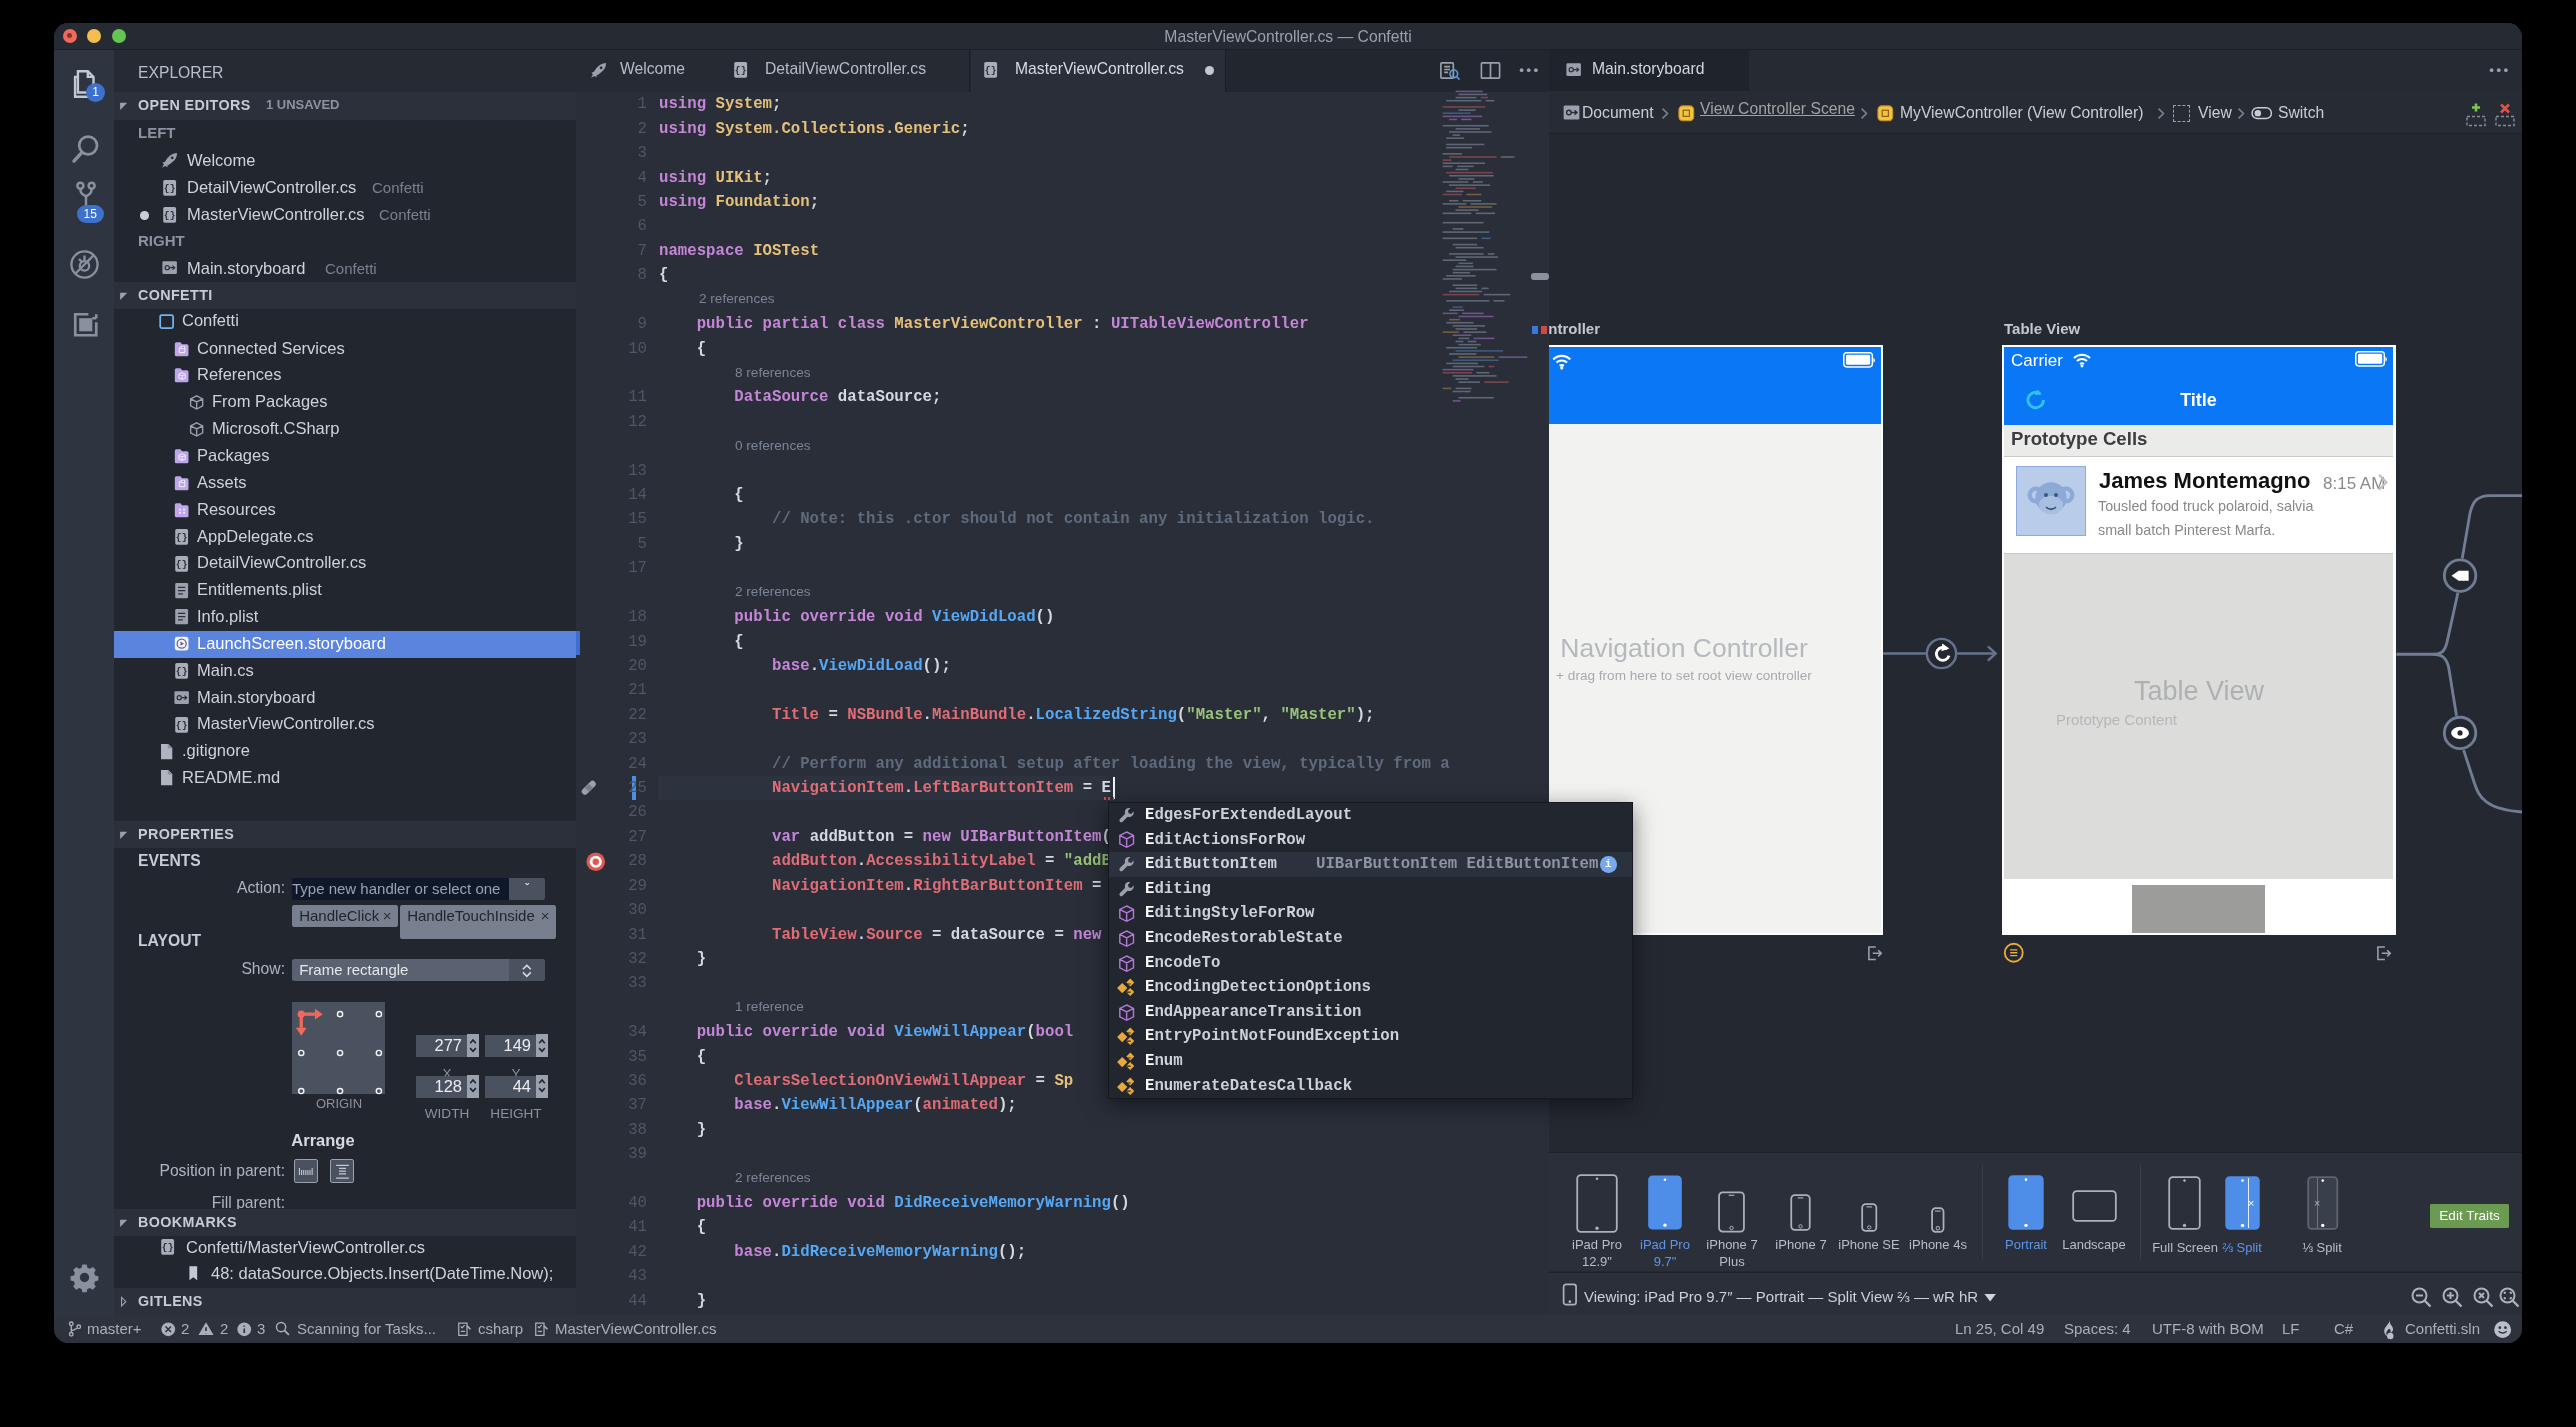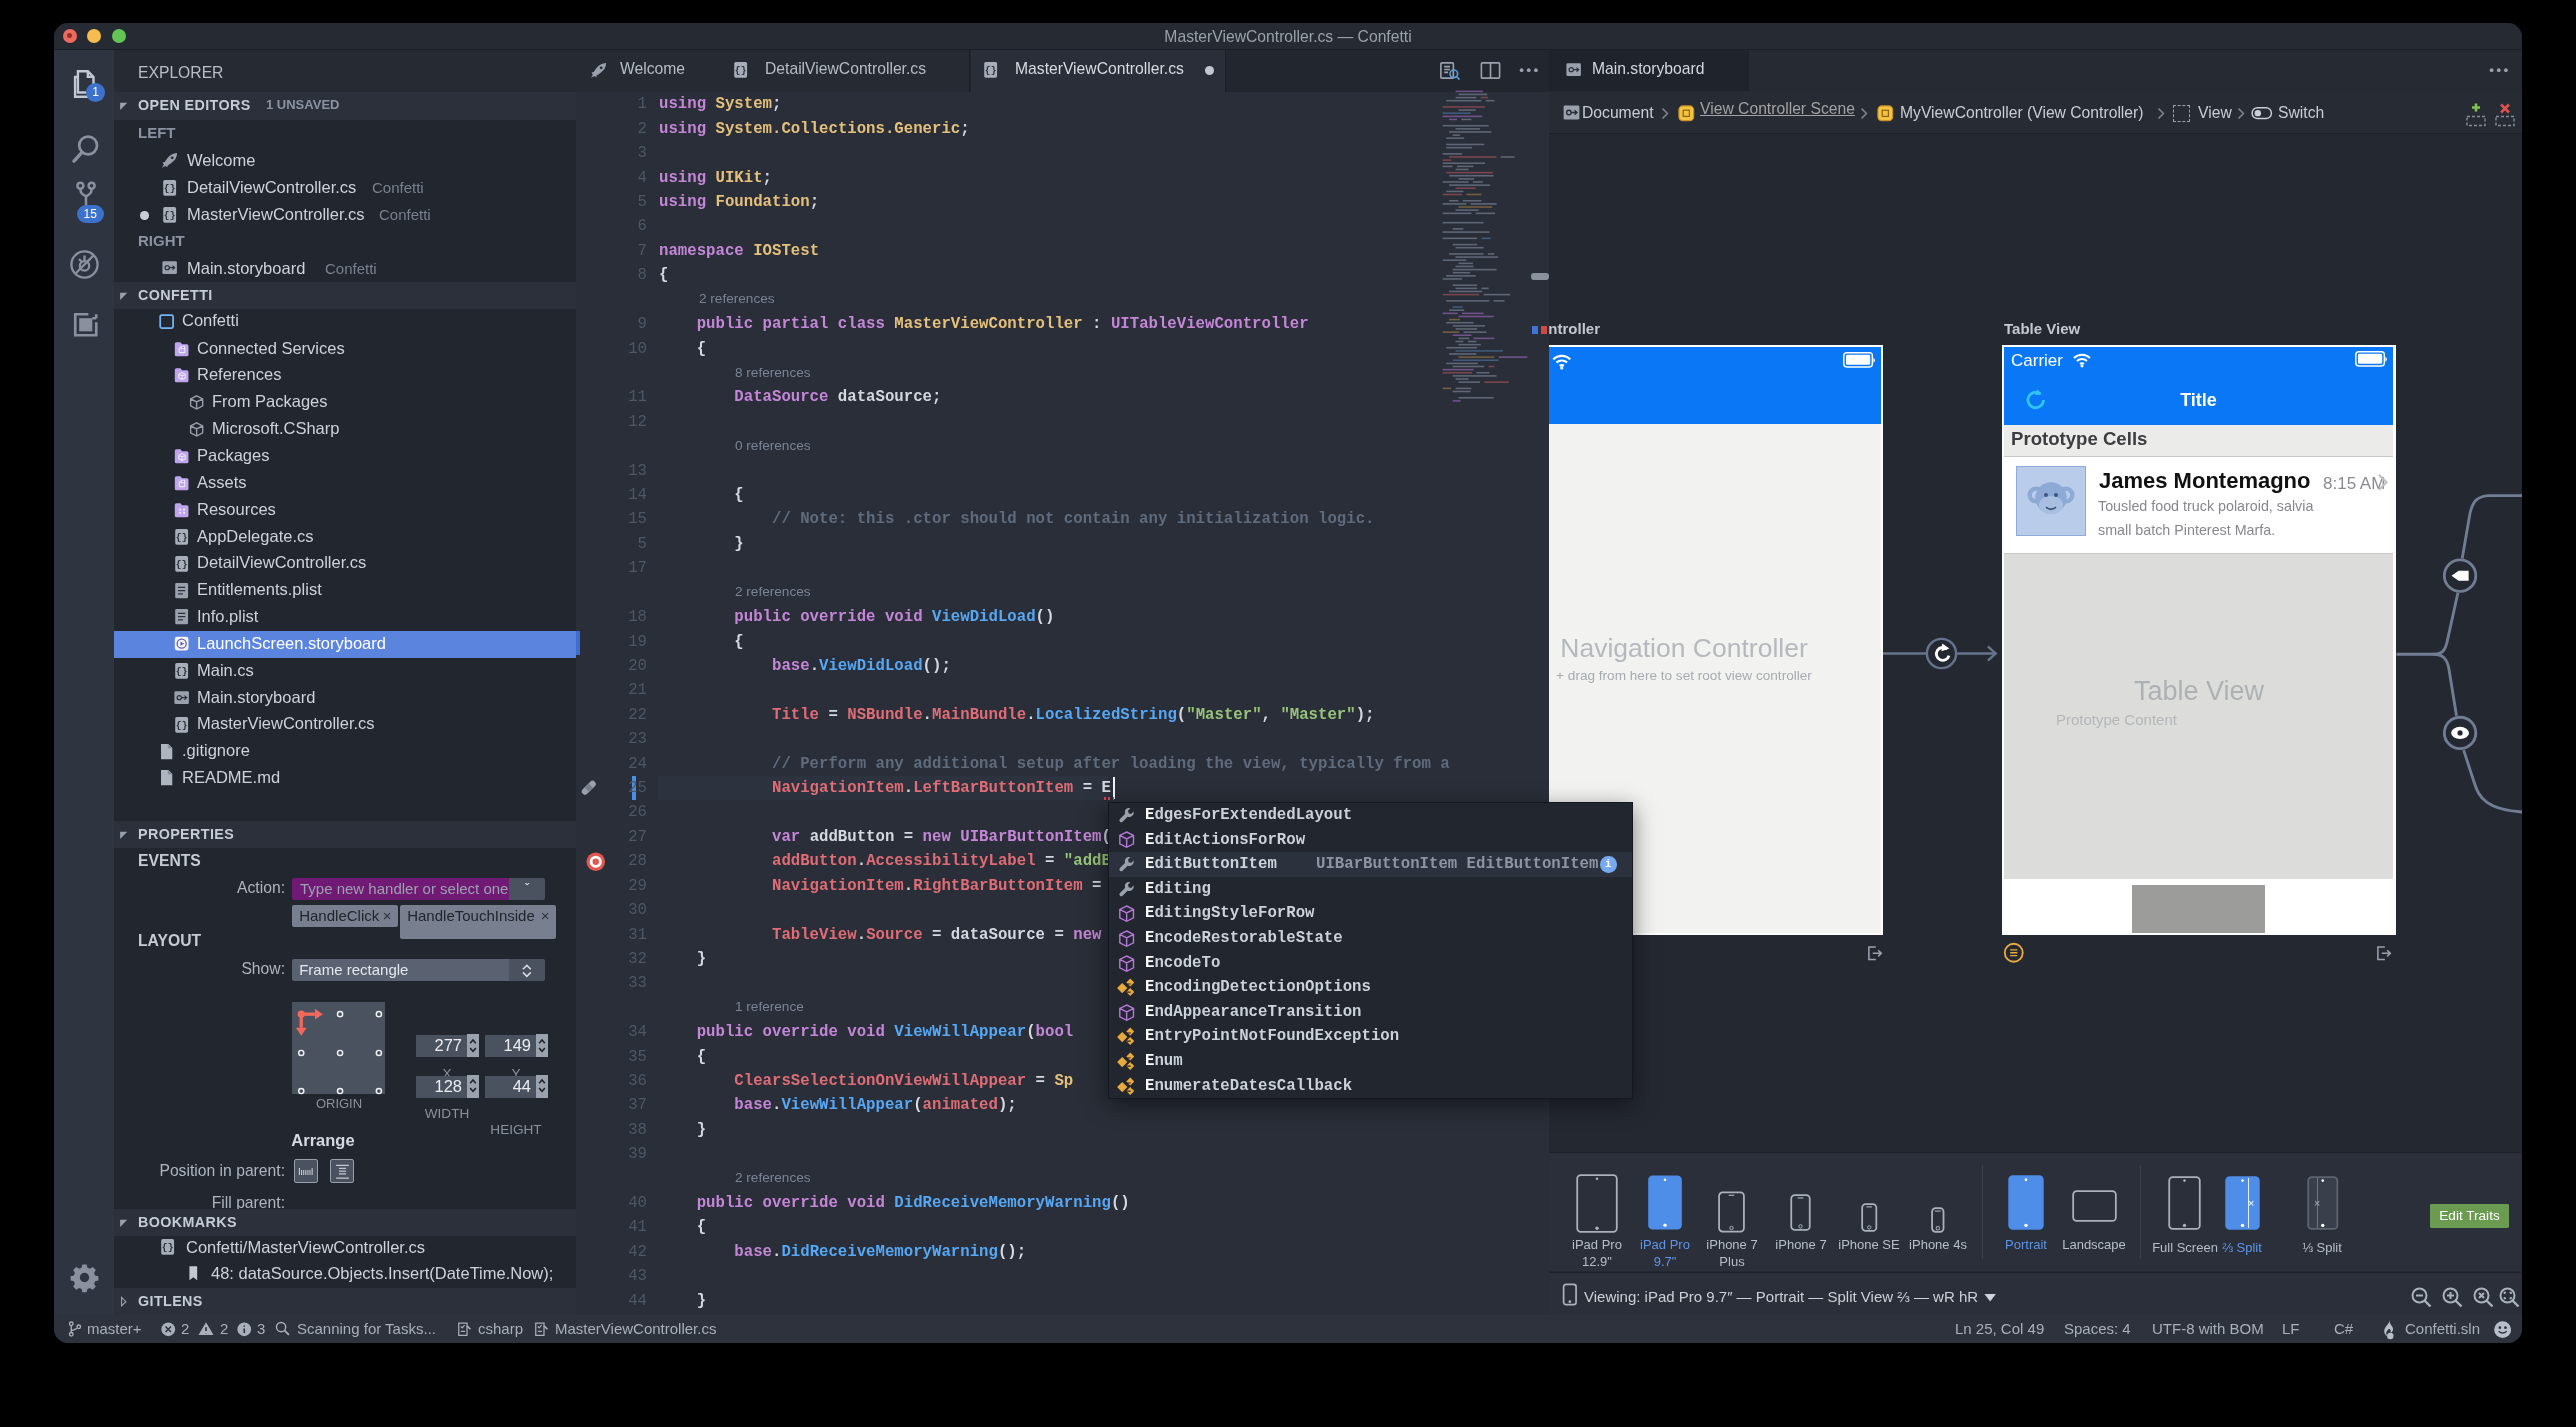--- a/index.html
+++ b/index.html
@@ -186,21 +186,21 @@
       <path d="M14 2.5 v5 h5" fill="#8a919e" stroke="#868d99" stroke-width="1"></path>
     </svg>
     <div style="position:absolute;left:128px;top:745px;font:400 16.5px 'Liberation Sans',sans-serif;color:#ced3db;white-space:pre;">README.md</div>
     <div style="left:60px;top:798px;width:462px;height:27px;background:#2b303a"></div>
     <svg style="left:64px;top:806px" width="11.4" height="11.4" viewBox="0 0 16 16">
       <path d="M3 4 L13 4 L3 14 Z" fill="#9aa1ad"></path>
     </svg>
     <div style="position:absolute;left:84px;top:803px;font:700 14.3px 'Liberation Sans',sans-serif;color:#c6ccd6;white-space:pre;letter-spacing:0.4px">PROPERTIES</div>
     <div style="position:absolute;left:84px;top:829px;font:700 15.7px 'Liberation Sans',sans-serif;color:#c6ccd6;white-space:pre;">EVENTS</div>
     <div style="position:absolute;right:2237px;top:856px;font:400 15.7px 'Liberation Sans',sans-serif;color:#aeb5c1;white-space:pre;">Action:</div>
-    <div style="left:238px;top:855px;width:217px;height:22px;background:#701a75;border-radius:2.1px 0 0 2.1px;color:#9ba2ae;font:400 15px 'Liberation Sans';line-height:22px;padding-left:8px;white-space:nowrap;overflow:hidden">Type new handler or select one</div>
+    <div style="left:238px;top:855px;width:217px;height:22px;background:#0f172a;border-radius:2.1px 0 0 2.1px;color:#9ba2ae;font:400 15px 'Liberation Sans';line-height:22px;padding-left:0;white-space:nowrap;overflow:hidden">Type new handler or select one</div>
     <div style="left:455px;top:855px;width:36px;height:22px;background:#4b525f;border-radius:0 2.1px 2.1px 0;color:#d6dae0;font:700 12px 'Liberation Sans';text-align:center;line-height:22px">ˇ</div>
     <div style="left:238px;top:882px;width:106px;height:22px;background:#788090;border-radius:2.1px;color:#21252c;font:400 15px 'Liberation Sans';line-height:22px;padding-left:7.2px">HandleClick<span style="float:right;margin-right:6.4px;color:#2c313a">×</span></div>
     <div style="left:346px;top:882px;width:156px;height:34px;background:#788090;border-radius:2.1px;color:#21252c;font:400 15px 'Liberation Sans';line-height:22px;padding-left:7.2px">HandleTouchInside<span style="float:right;margin-right:6.4px;color:#2c313a">×</span></div>
     <div style="position:absolute;left:84px;top:909px;font:700 15.7px 'Liberation Sans',sans-serif;color:#c6ccd6;white-space:pre;">LAYOUT</div>
     <div style="position:absolute;right:2237px;top:937px;font:400 15.7px 'Liberation Sans',sans-serif;color:#aeb5c1;white-space:pre;">Show:</div>
     <div style="left:238px;top:936px;width:217px;height:22px;background:#5a6170;border-radius:2.1px 0 0 2.1px;color:#e4e7ec;font:400 15px 'Liberation Sans';line-height:22px;padding-left:7.2px">Frame rectangle</div>
     <div style="left:455px;top:936px;width:36px;height:22px;background:#4b525f;border-radius:0 2.1px 2.1px 0"></div>
     <svg style="left:465px;top:940px" width="15.7" height="15.7" viewBox="0 0 20 20" fill="none" stroke="#d6dae0" stroke-width="2">
       <path d="M5 8 l5 -5 5 5 M5 12 l5 5 5 -5"></path>
     </svg>
@@ -245,21 +245,21 @@
       <path d="M4.5 10 l4 -4.5 4 4.5 M4.5 17 l4 4.5 4 -4.5"></path>
     </svg>
     <div style="position:absolute;left:393px;top:1083px;font:400 13.6px 'Liberation Sans',sans-serif;color:#8a919e;white-space:pre;transform:translateX(-50%);">WIDTH</div>
     <div style="left:431px;top:1053px;width:51px;height:21.5px;background:#4b525f;">
       <span style="position:absolute;right:5px;top:0.7px;font:400 16.5px 'Liberation Sans';color:#eceef2">44</span>
     </div>
     <div style="left:482px;top:1052px;width:12px;height:23px;background:#9aa2ae"></div>
     <svg style="left:482px;top:1053px" width="12" height="20" viewBox="0 0 17 28" fill="none" stroke="#20242b" stroke-width="2.2">
       <path d="M4.5 10 l4 -4.5 4 4.5 M4.5 17 l4 4.5 4 -4.5"></path>
     </svg>
-    <div style="position:absolute;left:462px;top:1083px;font:400 13.6px 'Liberation Sans',sans-serif;color:#8a919e;white-space:pre;transform:translateX(-50%);margin-top:16px;">HEIGHT</div>
+    <div style="position:absolute;left:462px;top:1083px;font:400 13.6px 'Liberation Sans',sans-serif;color:#8a919e;white-space:pre;transform:translateX(-50%);">HEIGHT</div>
     <div style="position:absolute;left:269px;top:1108px;font:700 16.5px 'Liberation Sans',sans-serif;color:#d6dae0;white-space:pre;transform:translateX(-50%);">Arrange</div>
     <div style="position:absolute;right:2237px;top:1139px;font:400 15.7px 'Liberation Sans',sans-serif;color:#aeb5c1;white-space:pre;">Position in parent:</div>
     <div style="left:240px;top:1136px;width:24px;height:24px;background:#4b525f;border:1.4px solid #9aa1ad;border-radius:2.1px"></div>
     <svg style="left:244px;top:1142px" width="17" height="13" viewBox="0 0 24 18">
       <path d="M2 4v10M5 7v7M8 7v7M11 7v7M14 7v7M17 7v7M20 4v10" stroke="#c3c9d2" stroke-width="1.5"></path>
     </svg>
     <div style="left:276px;top:1136px;width:24px;height:24px;background:#4b525f;border:1.4px solid #9aa1ad;border-radius:2.1px"></div>
     <svg style="left:280px;top:1141px" width="17" height="15.7" viewBox="0 0 24 22">
       <path d="M3 2h18M7 6h10M7 10h10M7 14h10M3 20h18" stroke="#c3c9d2" stroke-width="1.8"></path>
     </svg>

